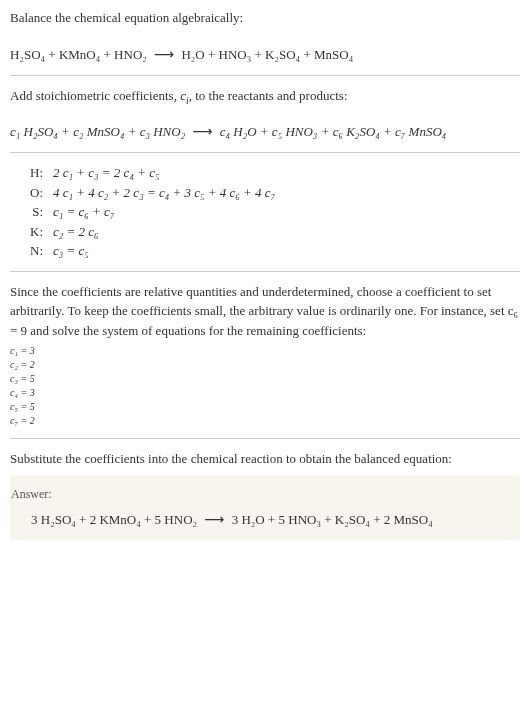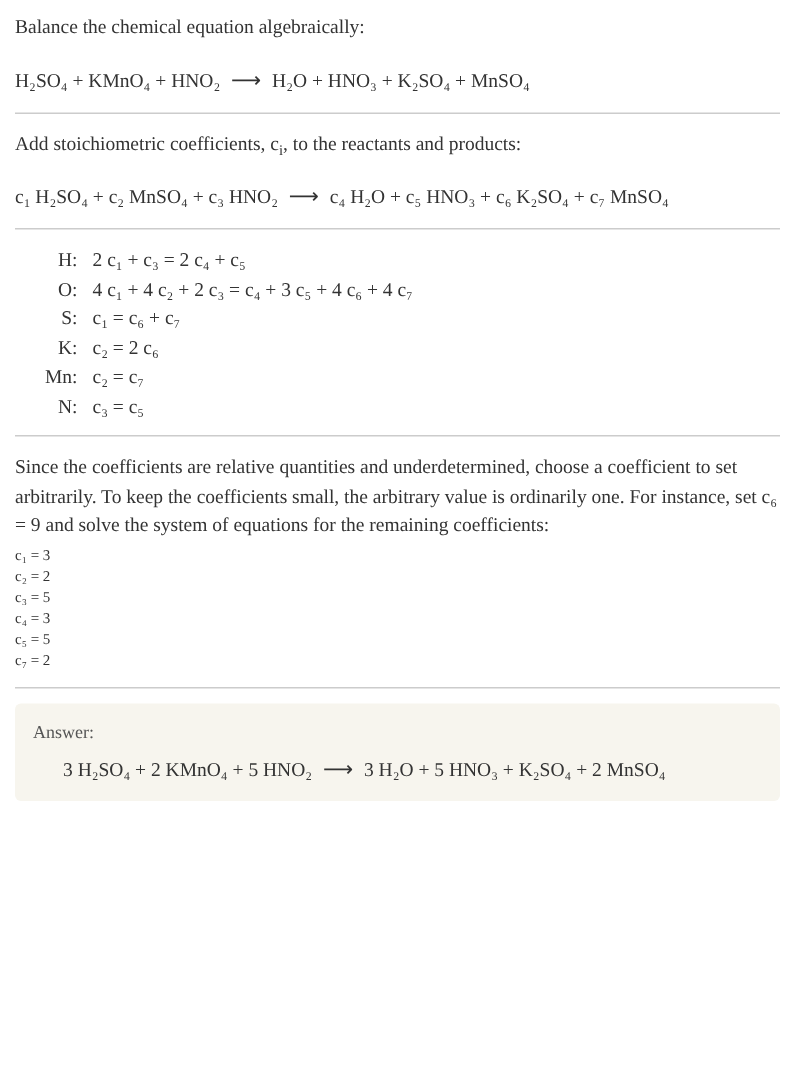--- a/index.html
+++ b/index.html
@@ -15,41 +15,41 @@
   }
   .section { margin-bottom: 10px; }
   .hr {
     border: none;
     border-top: 1px solid #cccccc;
     margin: 10px 0;
   }
   .eq-line { font-family: Georgia, serif; font-size: 13px; margin-top: 16px; }
   sub { font-size: 0.75em; vertical-align: sub; line-height: 0; }
   .arrow { font-size: 14px; padding: 0 4px; }
-  .italic { }
+  .italic { font-style: italic; }
   .atom-table {
     margin-left: 18px;
     margin-top: 4px;
     border-collapse: collapse;
   }
   .atom-table td {
     padding: 0px 6px 0px 2px;
     font-size: 13px;
     vertical-align: top;
   }
   .atom-table td:first-child {
     text-align: right;
     padding-right: 8px;
   }
   .coef-list { margin-top: 4px; }
   .coef-list div { font-size: 10px; line-height: 1.4; }
   .answer-box {
     background: #f7f5ee;
     border-radius: 4px;
-    padding: 10px 12px;
+    padding: 10px 1px;
     margin-top: 6px;
   }
   .answer-label {
     font-size: 12px;
     color: #555555;
     margin-bottom: 6px;
   }
   .answer-eq {
     font-size: 13px;
     padding-left: 20px;
@@ -95,24 +95,20 @@
         </tr>
     <tr>
           <td>S:</td>
           <td class="italic">c₁ = c₆ + c₇</td>
         </tr>
     <tr>
           <td>K:</td>
           <td class="italic">c₂ = 2 c₆</td>
         </tr>
     <tr>
-          <td>Mn:</td>
-          <td class="italic">c₂ = c₇</td>
-        </tr>
-    <tr>
           <td>N:</td>
           <td class="italic">c₃ = c₅</td>
         </tr>
   </tbody>
     </table>
 </div>
 
 <hr class="hr">
 
 <div class="section">
@@ -123,20 +119,21 @@
     <div class="italic">c₃ = 5</div>
     <div class="italic">c₄ = 3</div>
     <div class="italic">c₅ = 5</div>
     <div class="italic">c₇ = 2</div>
   </div>
 </div>
 
 <hr class="hr">
 
 <div class="section">
+  <div>Substitute the coefficients into the chemical reaction to obtain the balanced equation:</div>
   <div class="answer-box">
     <div class="answer-label">Answer:</div>
     <div class="answer-eq">
       <span>3 H₂SO₄ + 2 KMnO₄ + 5 HNO₂</span>
       <span class="arrow">⟶</span>
       <span>3 H₂O + 5 HNO₃ + K₂SO₄ + 2 MnSO₄</span>
     </div>
   </div>
 </div>
 

